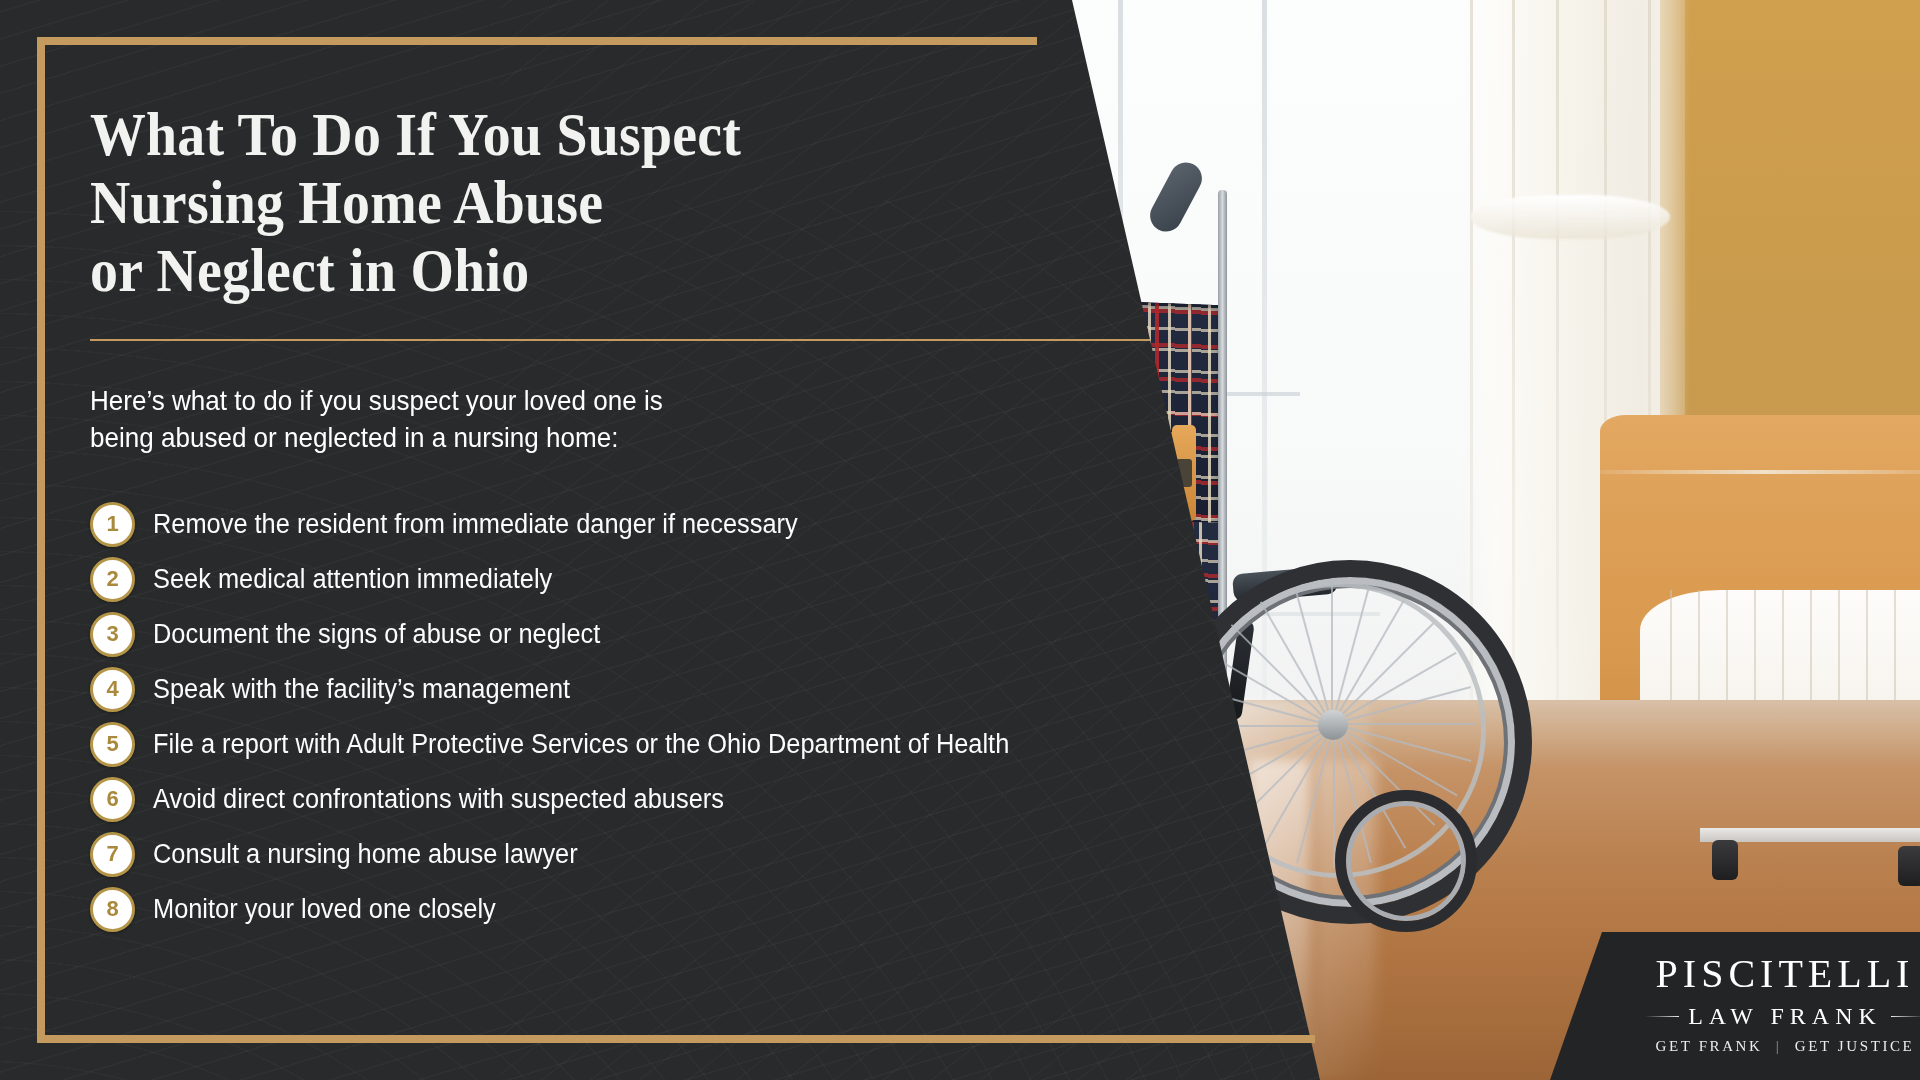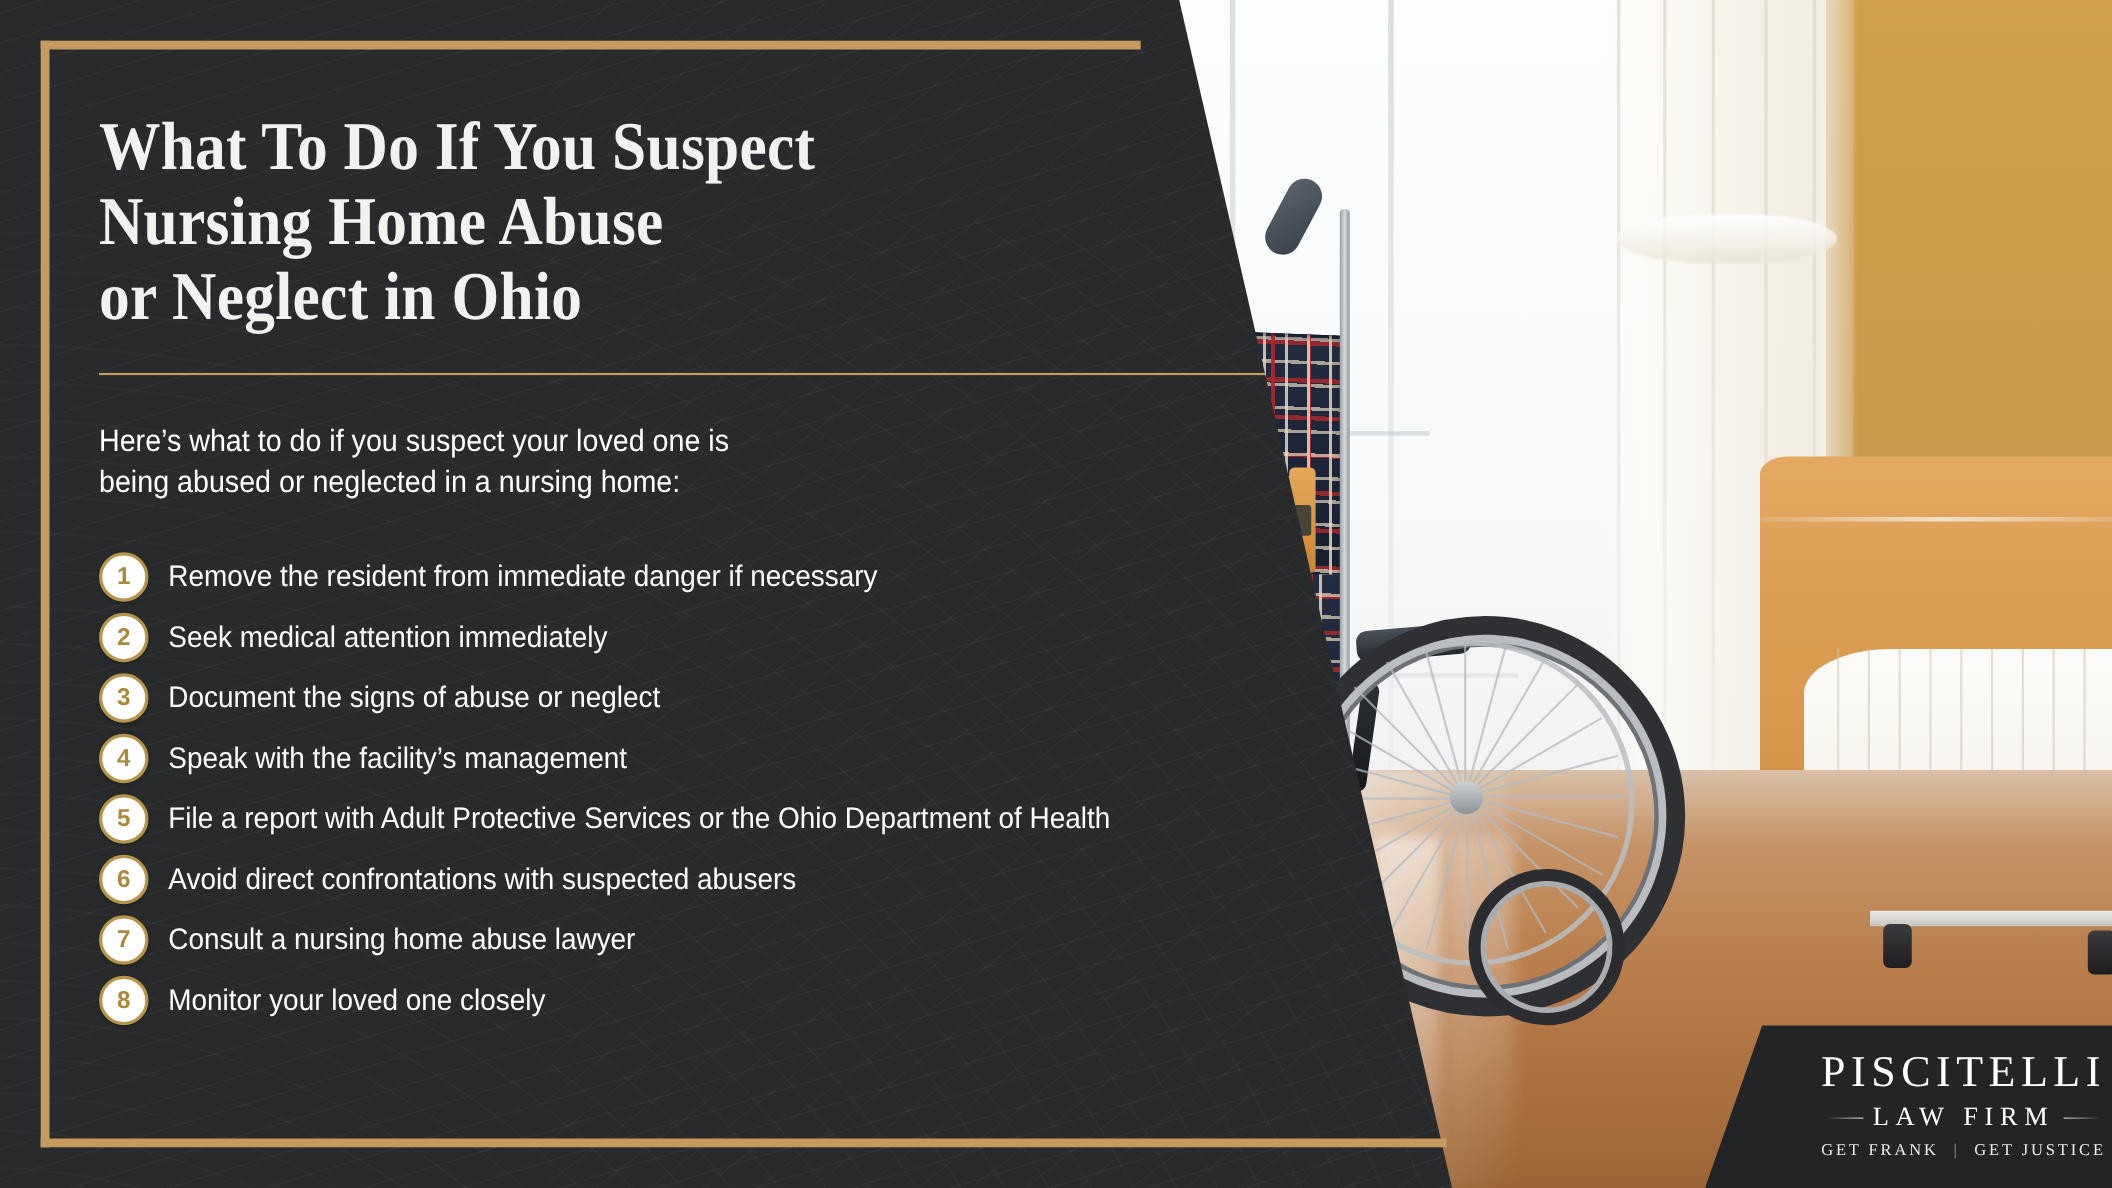--- a/index.html
+++ b/index.html
@@ -308,21 +308,21 @@
       </li>
     </ul>
 
   </div>
 
   <div class="logo-plate">
     <div class="logo-inner">
       <div class="logo-name">PISCITELLI</div>
       <div class="logo-sub">
         <span class="rule"></span>
-        <span class="txt">LAW FIRM</span>
+        <span class="txt">LAW FRANK</span>
         <span class="rule r"></span>
       </div>
       <div class="logo-tag">
         <span>GET FRANK</span>
         <span class="bar">|</span>
         <span>GET JUSTICE</span>
       </div>
     </div>
   </div>
 

